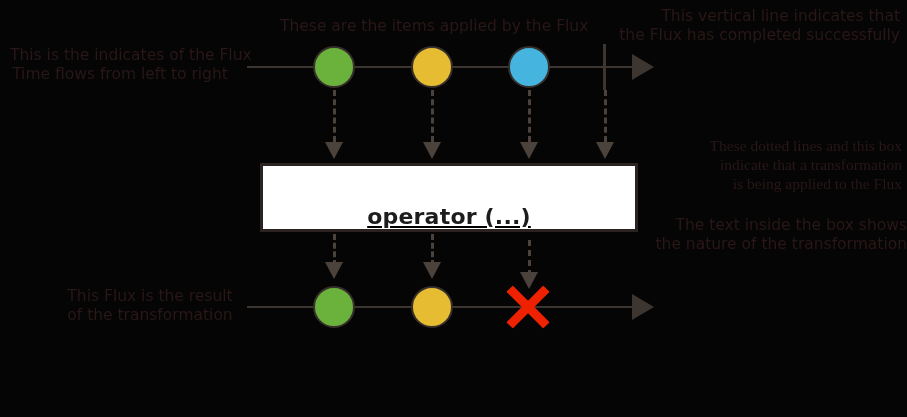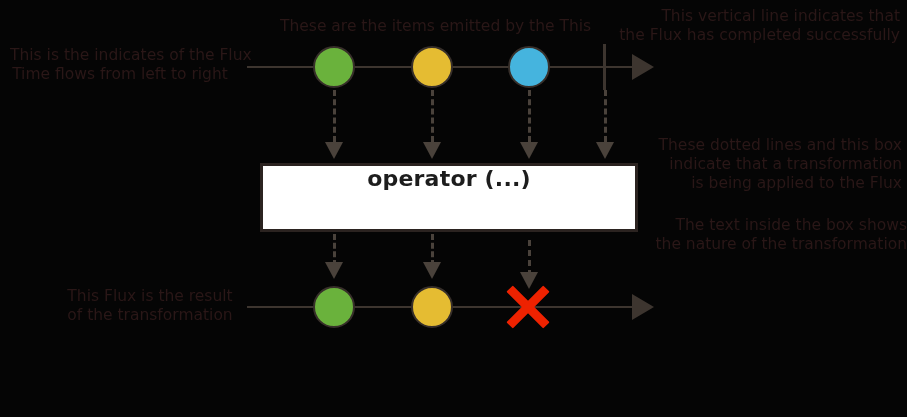--- a/index.html
+++ b/index.html
@@ -75,22 +75,23 @@
   #operator-box {
     position: absolute;
     left: 260px;
     top: 163px;
     width: 378px;
     height: 69px;
     background: #ffffff;
     border: 3px solid #2b2320;
     box-sizing: border-box;
     display: flex;
-    align-items: flex-start;
+    align-items: flex-end;
     justify-content: center;
+    text-decoration: underline;
   }
   #operator-label {
     color: #1d1d1d;
     font-family: "DejaVu Sans", sans-serif;
     font-weight: bold;
     font-size: 22px;
     letter-spacing: 0.2px;
   }
 
   
@@ -114,26 +115,26 @@
   #error-x .bar.b { transform: translate(-50%,-50%) rotate(-45deg); }
 </style>
 </head>
 <body>
 
 <div id="stage">
 
   <div class="ann center" style="left:10px; top:46px; width:220px;">This is the indicates of the Flux
 Time flows from left to right</div>
 
-  <div class="ann center" style="left:280px; top:17px; width:300px;">These are the items emitted by the This</div>
+  <div class="ann center" style="left:280px; top:17px; width:300px;">These are the items applied by the Flux</div>
 
   <div class="ann left" style="left:600px; top:7px; width:300px;">This vertical line indicates that
 the Flux has completed successfully</div>
 
-  <div class="ann left" style="left:652px; top:136px; width:250px;">These dotted lines and this box
+  <div class="ann left" style="left:652px; top:136px; width:250px;font-family:Liberation Serif, serif;">These dotted lines and this box
 indicate that a transformation
 is being applied to the Flux</div>
 
   <div class="ann center" style="left:55px; top:287px; width:190px;">This Flux is the result
 of the transformation</div>
 
   <div class="ann left" style="left:652px; top:216px; width:255px;">The text inside the box shows
 the nature of the transformation</div>
 
 

